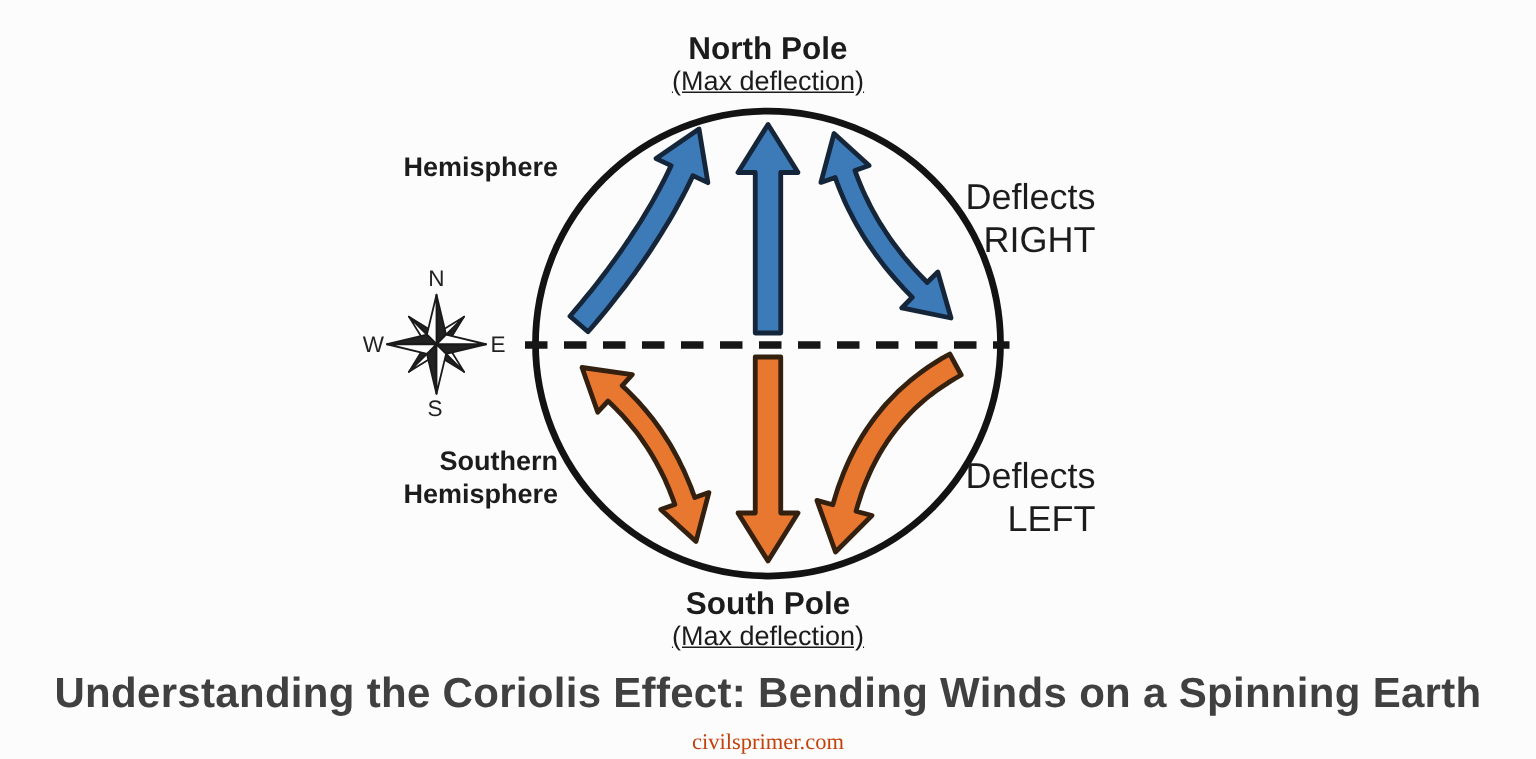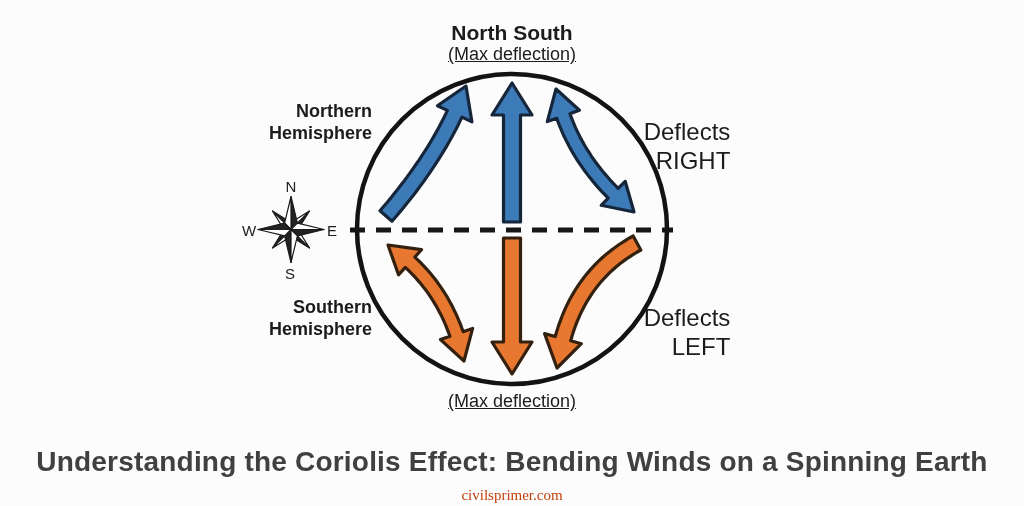--- a/index.html
+++ b/index.html
@@ -54,29 +54,29 @@
         <polygon points="324.0,229.5 297.4,235.9 291.0,229.5" fill="#222" stroke="#1a1a1a" stroke-width="1.2" stroke-linejoin="round"></polygon>
         <polygon points="324.0,229.5 297.4,223.1 291.0,229.5" fill="#ffffff" stroke="#1a1a1a" stroke-width="1.2" stroke-linejoin="round"></polygon>
         <polygon points="291.0,262.5 284.6,235.9 291.0,229.5" fill="#222" stroke="#1a1a1a" stroke-width="1.2" stroke-linejoin="round"></polygon>
         <polygon points="291.0,262.5 297.4,235.9 291.0,229.5" fill="#ffffff" stroke="#1a1a1a" stroke-width="1.2" stroke-linejoin="round"></polygon>
         <polygon points="258.0,229.5 284.6,223.1 291.0,229.5" fill="#222" stroke="#1a1a1a" stroke-width="1.2" stroke-linejoin="round"></polygon>
         <polygon points="258.0,229.5 284.6,235.9 291.0,229.5" fill="#ffffff" stroke="#1a1a1a" stroke-width="1.2" stroke-linejoin="round"></polygon>
       </g>
   </svg>
 
   <div class="lbl center" style="left:512px;top:21px;">
-    <div class="pole-title">North South</div>
+    <div class="pole-title">North Pole</div>
     <div class="pole-sub">(Max deflection)</div>
   </div>
   <div class="lbl center" style="left:512px;top:391px;">
+    <div class="pole-title">South Pole</div>
     <div class="pole-sub">(Max deflection)</div>
   </div>
 
   <div class="lbl hemi" style="right:652px;top:101px;">
-    <div>Northern</div>
     <div>Hemisphere</div>
   </div>
   <div class="lbl hemi" style="right:652px;top:297px;">
     <div>Southern</div>
     <div>Hemisphere</div>
   </div>
 
   <div class="lbl deflect center" style="left:687px;top:117px;">
     <div>Deflects</div>
     <div>RIGHT</div>

